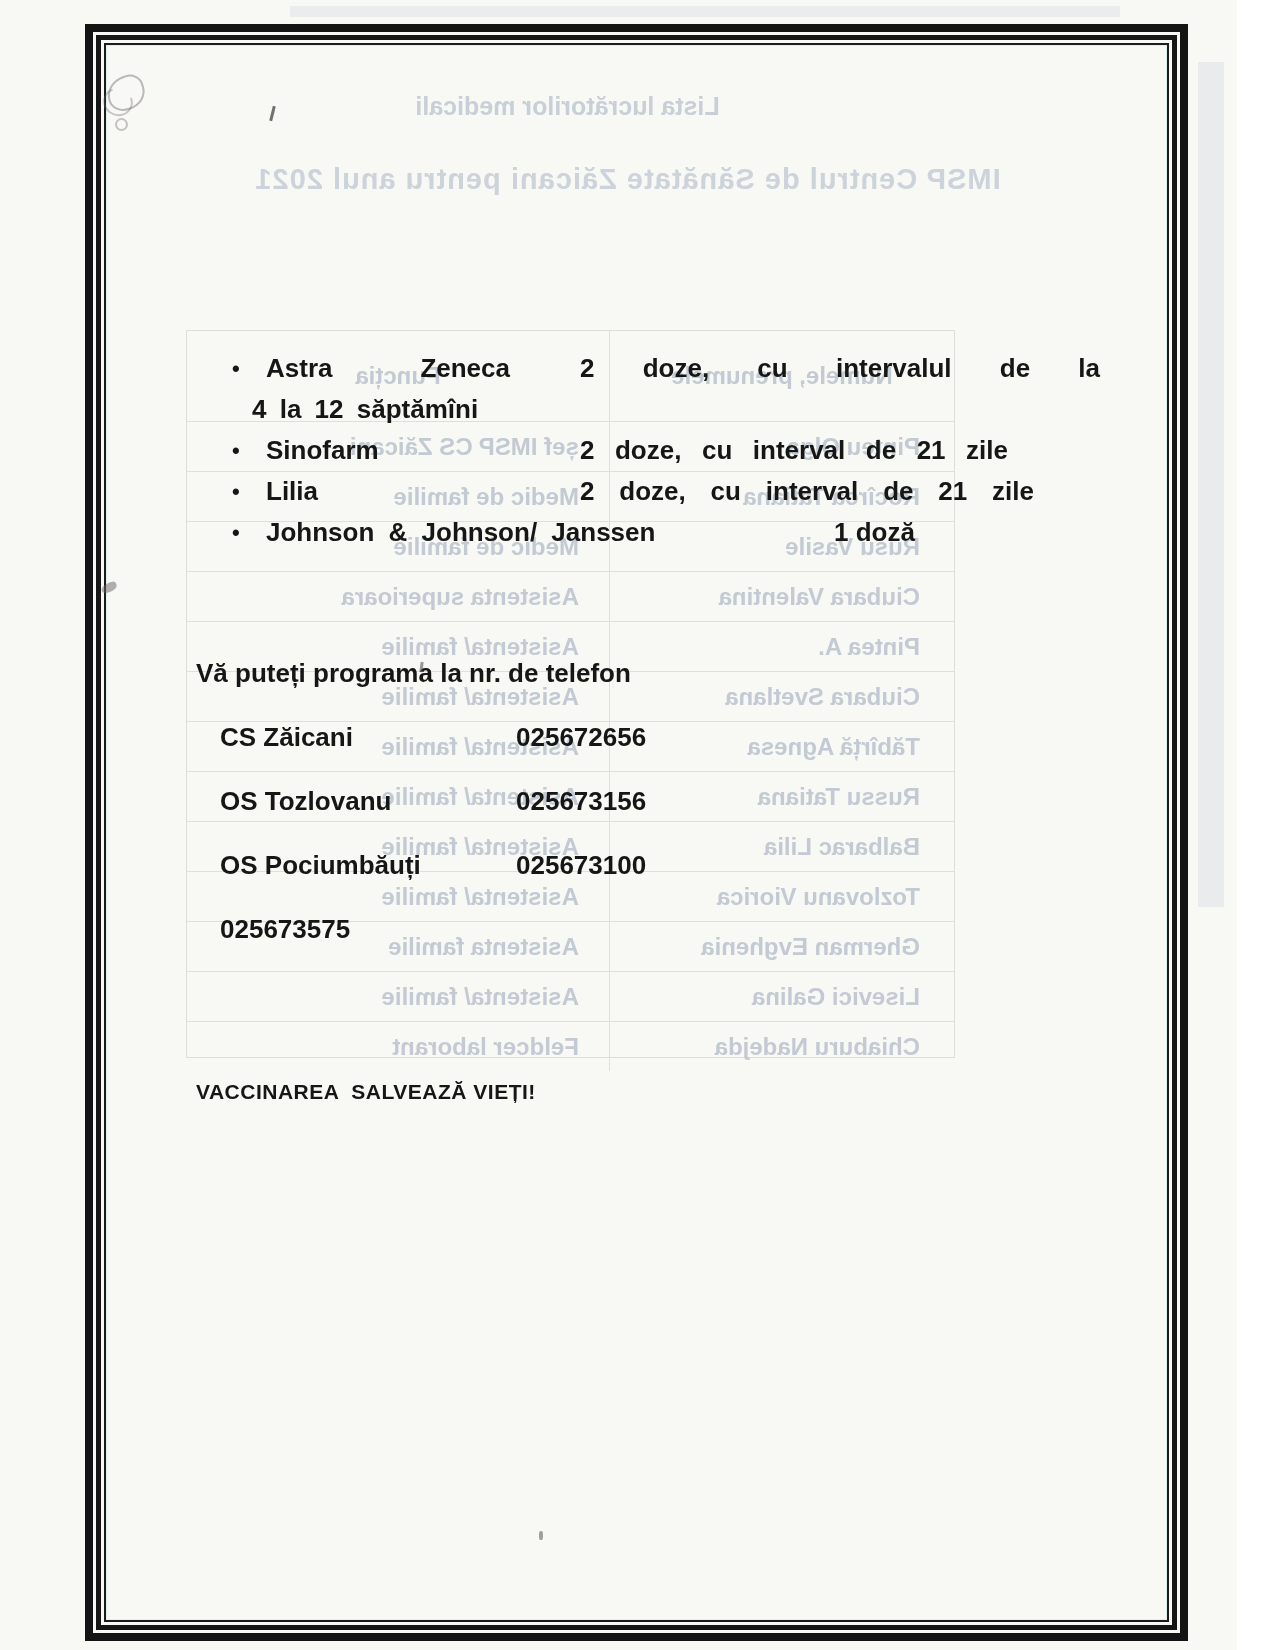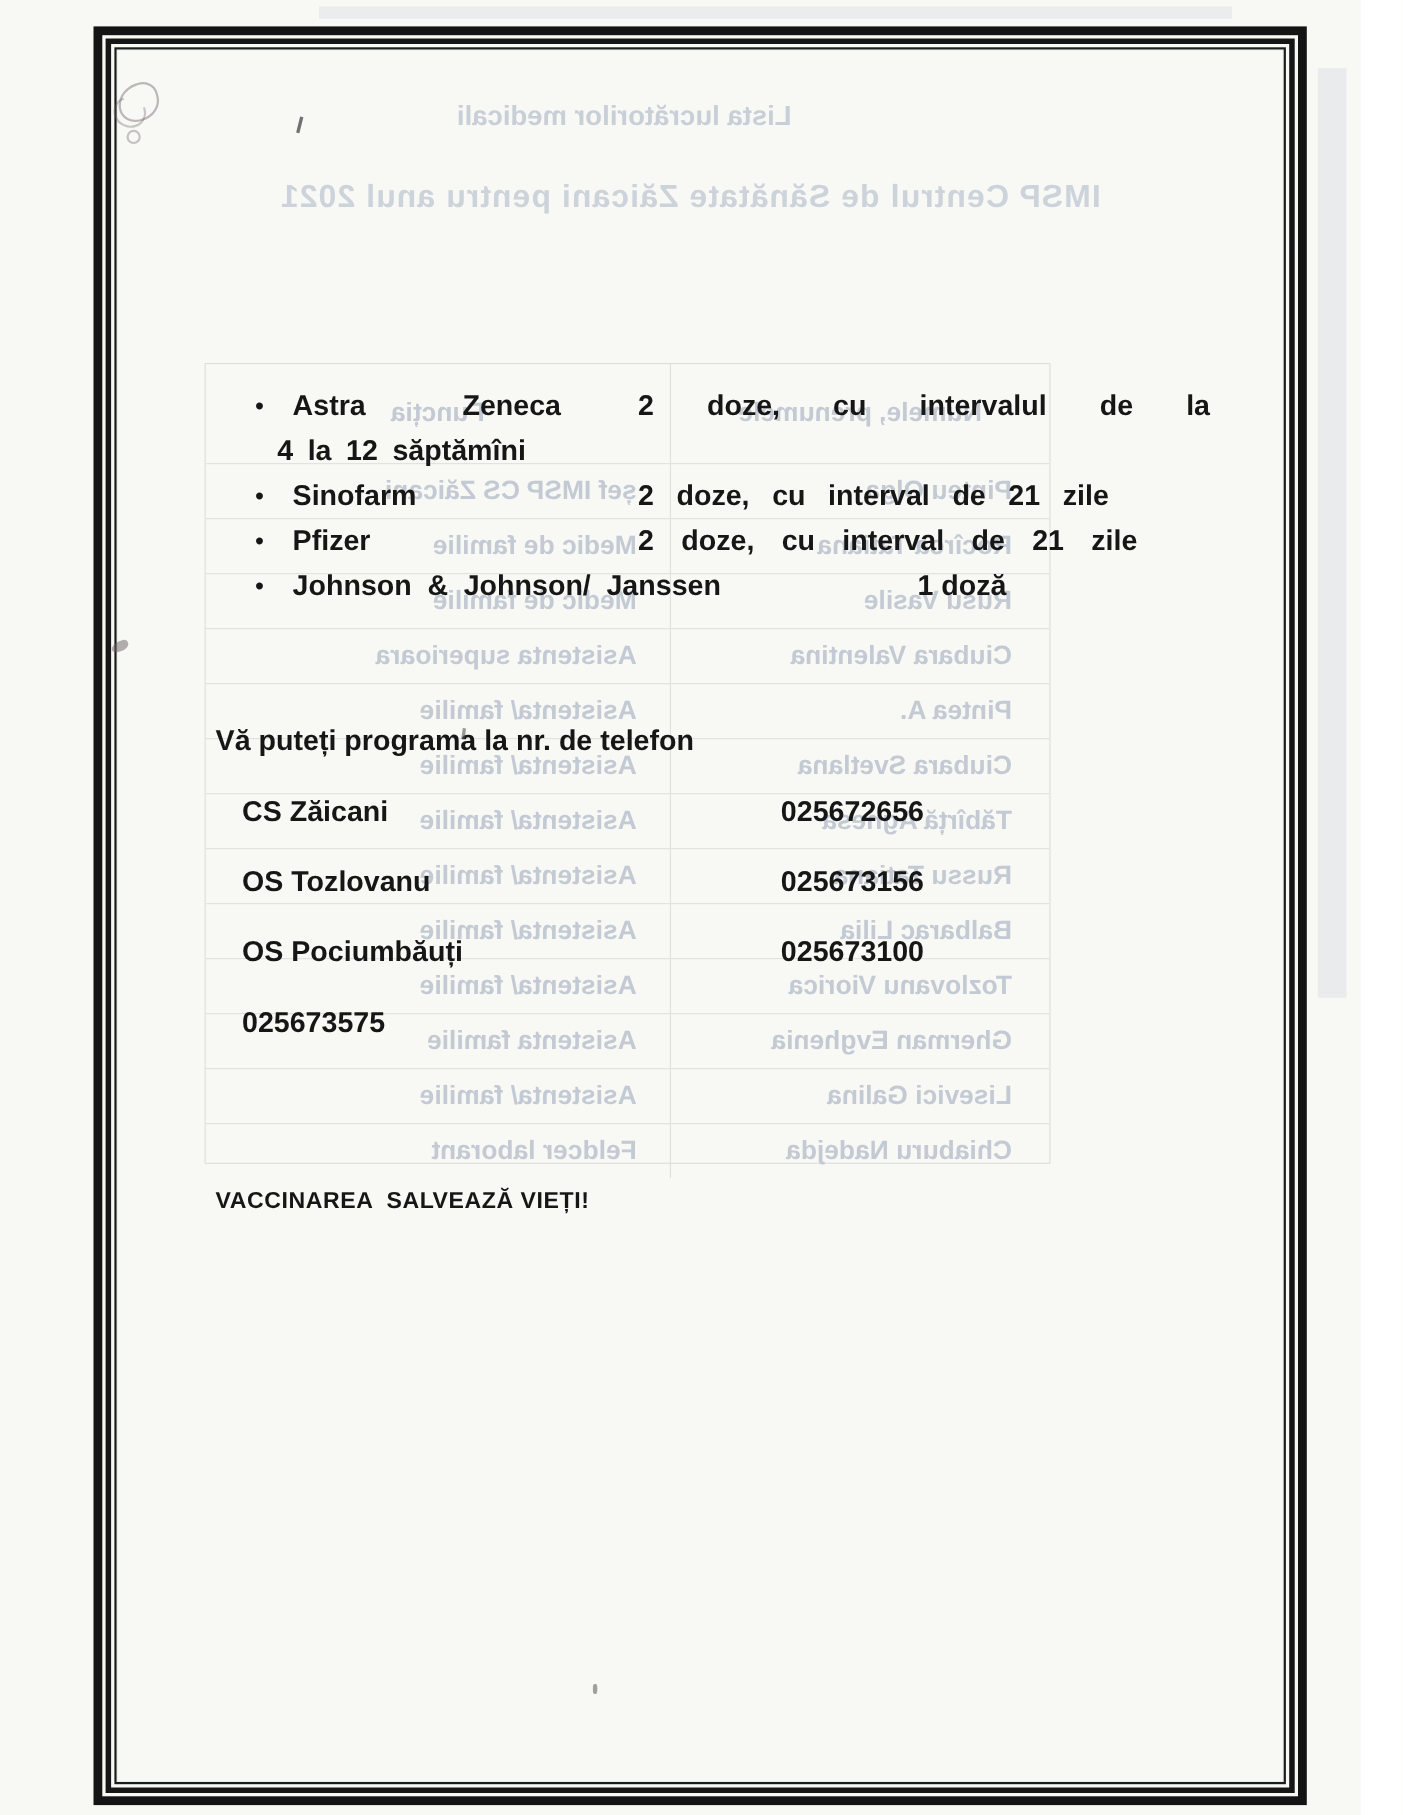--- a/index.html
+++ b/index.html
@@ -39,21 +39,21 @@
   .v-item-0 .v-dose{text-align:justify;text-align-last:justify;}
   .v-dose2{margin-left:20px;word-spacing:6px;}
   .v-item-1 .v-dose{padding-right:92px;text-align:justify;text-align-last:justify;}
   .v-item-2 .v-dose{padding-right:66px;text-align:justify;text-align-last:justify;}
   .v-item-3 .v-name{width:540px;word-spacing:7px;}
   .v-item-3 .v-dose{flex:none;padding-left:28px;}
   .certs{position:absolute;left:205px;top:556px;width:890px;font-size:26px;line-height:41px;}
   .cert-line-0{text-align:justify;text-align-last:justify;}
   .schedule{position:absolute;left:196px;top:658px;font-size:26px;}
   .phones{position:absolute;left:220px;top:722px;width:620px;font-size:26px;}
-  .p-row{display:flex;height:64px;align-items:flex-start;justify-content:space-between;}
+  .p-row{display:flex;height:64px;align-items:flex-start;}
   .p-label{width:296px;}
   .slogan{position:absolute;left:196px;top:1080px;font-size:21px;letter-spacing:.5px;white-space:pre;}
   
   .smudge{position:absolute;left:103px;top:74px;width:46px;height:50px;z-index:4;}
   .smudge .a1{position:absolute;left:4px;top:2px;width:34px;height:30px;border:2px solid rgba(115,105,110,.45);border-radius:60% 40% 55% 45%;transform:rotate(-18deg);}
   .smudge .a2{position:absolute;left:0px;top:14px;width:26px;height:24px;border:2px solid rgba(115,105,110,.35);border-radius:50%;border-top-color:transparent;transform:rotate(24deg);}
   .smudge .a3{position:absolute;left:12px;top:44px;width:9px;height:9px;border:2px solid rgba(120,110,115,.4);border-radius:50%;}
   .mark-slash{position:absolute;left:271px;top:106px;width:3px;height:15px;background:rgba(70,68,70,.75);transform:rotate(14deg);z-index:4;}
   .mark-left{position:absolute;left:101px;top:583px;width:16px;height:9px;background:rgba(105,98,100,.5);border-radius:60% 30% 50% 40%;transform:rotate(-20deg);z-index:4;}
   .mark-mid{position:absolute;left:420px;top:662px;width:3px;height:10px;background:rgba(90,88,90,.6);transform:rotate(8deg);z-index:4;}
@@ -180,21 +180,21 @@
             <span class="bullet">•</span>
             <span class="v-name">Sinofarm</span>
             <span class="v-dose">2 doze, cu interval de 21 zile</span>
           </div>
 
         </div>
 
         <div class="v-item v-item-2">
           <div class="v-row">
             <span class="bullet">•</span>
-            <span class="v-name">Pfizer</span>
+            <span class="v-name">Lilia</span>
             <span class="v-dose">2 doze, cu interval de 21 zile</span>
           </div>
 
         </div>
 
         <div class="v-item v-item-3">
           <div class="v-row">
             <span class="bullet">•</span>
             <span class="v-name">Johnson &amp; Johnson/ Janssen</span>
             <span class="v-dose">1 doză</span>

